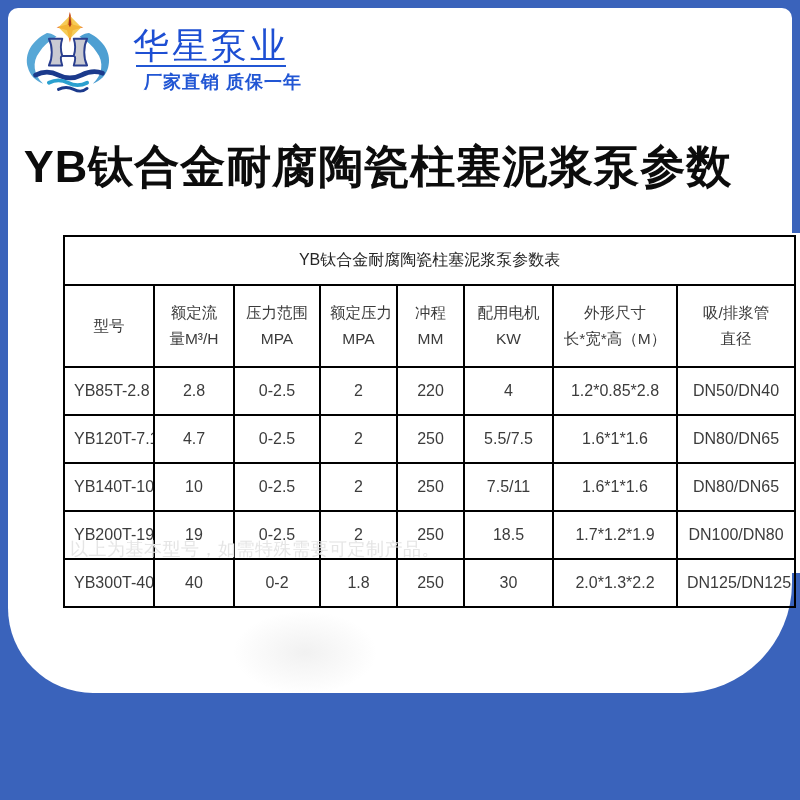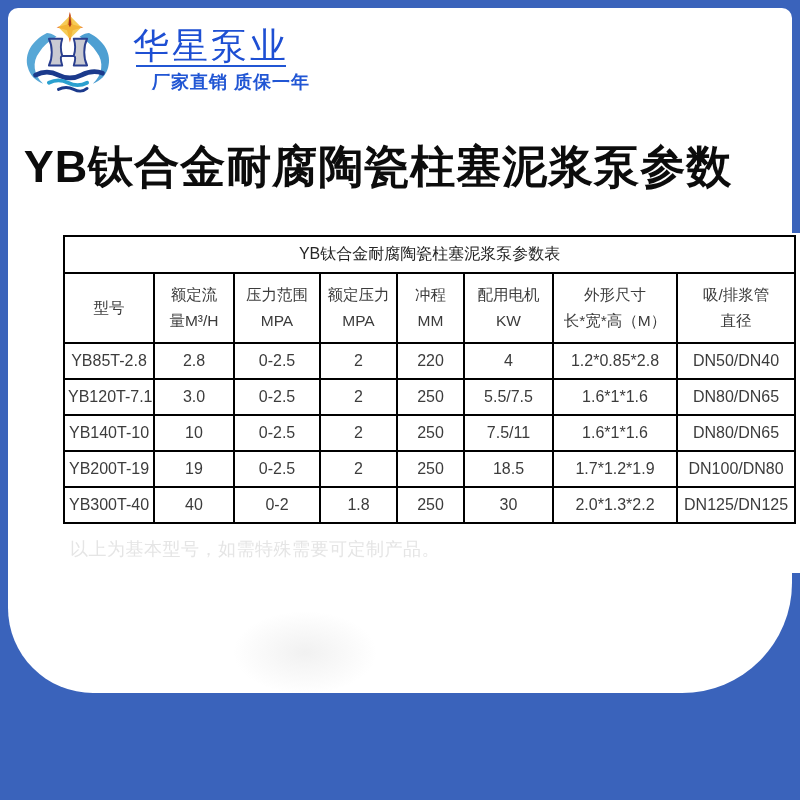--- a/index.html
+++ b/index.html
@@ -23,41 +23,41 @@
   .brand-name{
     position:absolute;left:133px;top:22px;width:260px;
     font-size:36px;font-weight:normal;letter-spacing:3px;
     color:#1e4fd3;
   }
   .brand-underline{
     position:absolute;left:136px;top:65px;width:150px;height:2px;
     background:#2156d4;
   }
   .brand-tagline{
-    position:absolute;left:152px;top:70px;width:240px;
+    position:absolute;left:144px;top:70px;width:240px;
     font-size:18px;font-weight:bold;letter-spacing:1px;
     color:#2156d4;
   }
   
   .page-title{
     position:absolute;left:0;top:137px;width:756px;
     text-align:center;
     font-size:45px;font-weight:bold;letter-spacing:1px;
     color:#0c0c0c;
   }
   
   table.spec-table{
     position:absolute;left:63px;top:235px;width:731px;
     border-collapse:collapse;table-layout:fixed;
   }
   .spec-table td{
     border:2px solid #000;
     text-align:center;vertical-align:middle;
     color:#3c3c3c;font-size:16px;
-    padding:3px;white-space:nowrap;overflow:hidden;
+    padding:9px;white-space:nowrap;overflow:hidden;
   }
   .spec-table td.caption-cell{height:29px;font-size:16px;color:#262626;}
   .spec-table tr.head-row td{height:62px;font-size:15.5px;}
   .spec-table tr.data-row td{height:28px;margin-top:38px;}
   .head-line{display:block;line-height:26px;}
   .c1{width:90px}.c2{width:80px}.c3{width:86px}.c4{width:77px}
   .c5{width:67px}.c6{width:89px}.c7{width:124px}.c8{width:118px}
   
   .custom-note{
     position:absolute;left:70px;top:537px;
@@ -157,21 +157,21 @@
     <td>2.8</td>
     <td>0-2.5</td>
     <td>2</td>
     <td>220</td>
     <td>4</td>
     <td>1.2*0.85*2.8</td>
     <td>DN50/DN40</td>
   </tr>
   <tr class="data-row">
     <td>YB120T-7.1</td>
-    <td>3.0</td>
+    <td>4.7</td>
     <td>0-2.5</td>
     <td>2</td>
     <td>250</td>
     <td>5.5/7.5</td>
     <td>1.6*1*1.6</td>
     <td>DN80/DN65</td>
   </tr>
   <tr class="data-row">
     <td>YB140T-10</td>
     <td>10</td>

